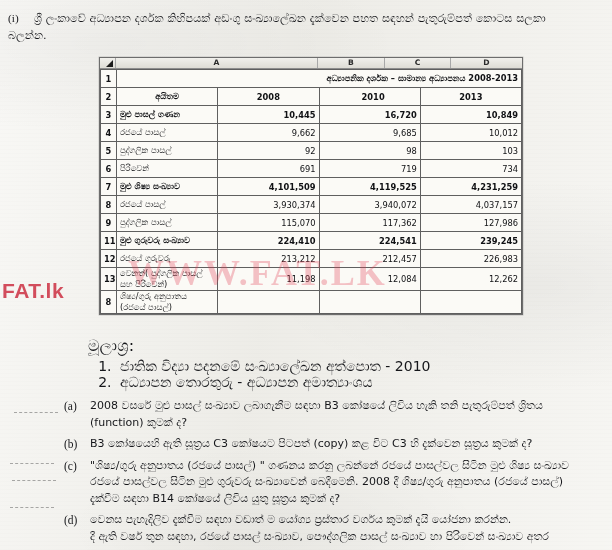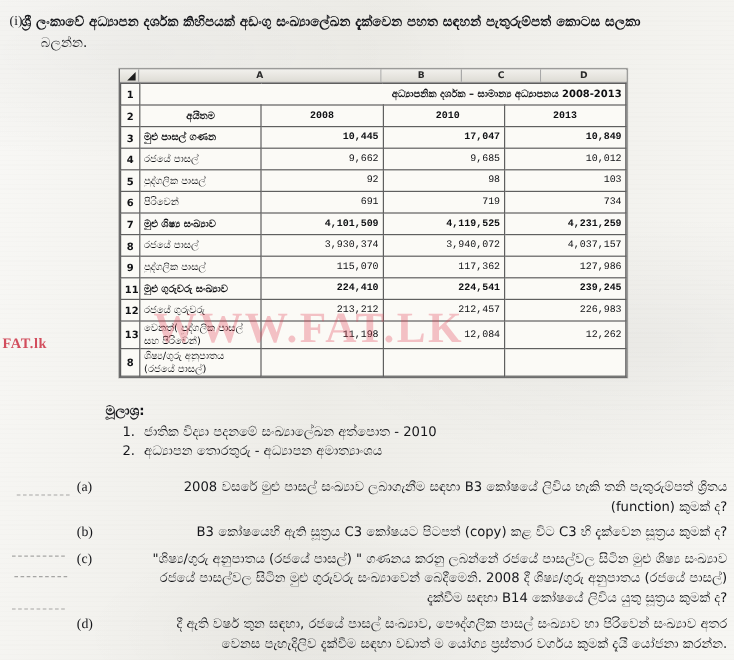--- a/index.html
+++ b/index.html
@@ -30,22 +30,22 @@
 
   .page { position:relative; z-index:3; width:612px; height:550px; }
 
   
   .intro {
     position:absolute; left:8px; top:10px; width:596px;
     font-size:11.2px; line-height:17px;
     letter-spacing:.1px;
   }
   .intro .marker{ position:absolute; left:0; top:0; width:26px; }
-  .intro .body{ margin-left:10px; display:block;font-weight:bold; }
-  .intro .line2{ display:block; margin-left:26px; }
+  .intro .body{ margin-left:26px; display:block; }
+  .intro .line2{ display:block; }
 
   
   .sheet-wrap{
     position:absolute; left:99px; top:57px; width:424px;
     background:#fbfaf6;
     border:1px solid #6d6d6d;
     padding:0;
     box-shadow:0 0 0 .5px rgba(0,0,0,.18);
   }
   .colhead{
@@ -83,21 +83,21 @@
     color:#101114;
   }
   td.rh{
     width:16px; text-align:center; font-weight:bold; font-size:7.8px;
     background:linear-gradient(#f0efea,#e0dfd8);
     color:#232323;
     border-right:1px solid #8d8d8d;
     padding:0;
   }
   td.lbl{ width:202px; text-align:left; }
-  td.num{ width:67px; text-align:right; padding-right:5px;font-family:Liberation Mono, monospace; }
+  td.num{ width:67px; text-align:right; padding-right:5px; }
   td.num.c{ width:66px;padding-left:10px; }
   td.num.d{ width:71px; }
   td.title{
     text-align:right; font-weight:bold; font-size:9px; height:21px;
   }
   tr.hdr td{ font-weight:bold; text-align:center; }
   tr.hdr td.lbl{ text-align:center; }
   td.bold{ font-weight:bold;margin-left:41px; }
   td.indent1{ padding-left:22px; }
   td.indent2{ padding-left:16px;margin-left:34px; }
@@ -105,38 +105,38 @@
   
   .wm-main{
     position:absolute; left:128px; top:252px;
     font-family:"Liberation Serif","DejaVu Serif",serif;
     font-weight:bold; font-size:36px; letter-spacing:2px;
     color:rgba(226,60,80,.30);
     z-index:2; pointer-events:none; white-space:nowrap;
   }
   .wm-side{
     position:absolute; left:2px; top:279px;
-    font-family:Liberation Serif, serif;
-    font-weight:bold; font-size:12px; letter-spacing:.5px;
+    font-family:Liberation Sans, sans-serif;
+    font-weight:bold; font-size:21px; letter-spacing:.5px;
     color:rgba(200,30,50,.78);
     z-index:4; pointer-events:none;
   }
 
   
   .sources{ position:absolute; left:88px; top:336px; width:420px; }
-  .sources .sh{ font-size:11px; font-weight:bold; letter-spacing:.1px; }
+  .sources .sh{ font-size:16px; font-weight:normal; letter-spacing:.1px; }
   .sources ol{ margin:3px 0 0 0; padding:0 0 0 28px; }
-  .sources li{ font-size:11px; line-height:16px; padding-left:4px; }
+  .sources li{ font-size:14px; line-height:16px; padding-left:4px; }
 
   
   .qlist{ position:absolute; left:8px; top:398px; width:598px; }
   .q{ position:relative; margin-bottom:5px; font-size:11px; line-height:16.5px; }
   .q .tag{ position:absolute; left:56px; top:0; width:24px; font-family:"Liberation Serif","DejaVu Serif",serif; font-size:11.5px;}
   .q .txt{ display:block; margin-left:82px; }
-  .q .txt .l{ display:block;text-align:right; }
+  .q .txt .l{ display:block; }
   .lat{ font-family:"Liberation Serif","DejaVu Serif",serif; }
 
   
   .margin-ticks{
     position:absolute; z-index:2; pointer-events:none;
     left:14px; width:44px; height:1px;
     border-top:1px dashed rgba(70,70,70,.45);
   }
 </style>
 </head>
@@ -179,21 +179,21 @@
           <td class="num">2008</td>
           <td class="num c">2010</td>
           <td class="num d">2013</td>
         </tr>
       </tbody>
       <tbody id="data-rows">
           <tr>
             <td class="rh">3</td>
             <td class="lbl bold">මුළු පාසල් ගණන</td>
             <td class="num bold">10,445</td>
-            <td class="num c bold">17,047</td>
+            <td class="num c bold">16,720</td>
             <td class="num d bold">10,849</td>
           </tr>
           <tr>
             <td class="rh">4</td>
             <td class="lbl indent1">රජයේ පාසල්</td>
             <td class="num">9,662</td>
             <td class="num c">9,685</td>
             <td class="num d">10,012</td>
           </tr>
           <tr>
@@ -292,22 +292,22 @@
         <span class="tag">(c)</span>
         <span class="txt">
           <span class="l">"ශිෂ්‍ය/ගුරු අනුපාතය (රජයේ පාසල්) " ගණනය කරනු ලබන්නේ රජයේ පාසල්වල සිටින මුළු ශිෂ්‍ය සංඛ්‍යාව</span>
           <span class="l">රජයේ පාසල්වල සිටින මුළු ගුරුවරු සංඛ්‍යාවෙන් බෙදීමෙනි. 2008 දී ශිෂ්‍ය/ගුරු අනුපාතය (රජයේ පාසල්)</span>
           <span class="l">දැක්වීම සඳහා B14 කෝෂයේ ලිවිය යුතු සූත්‍රය කුමක් ද?</span>
         </span>
       </div>
       <div class="q">
         <span class="tag">(d)</span>
         <span class="txt">
+          <span class="l">වෙනස පැහැදිලිව දැක්වීම සඳහා වඩාත් ම යෝග්‍ය ප්‍රස්තාර වර්ගය කුමක් දැයි යෝජනා කරන්න.</span>
           <span class="l">දී ඇති වර්ෂ තුන සඳහා, රජයේ පාසල් සංඛ්‍යාව, පෞද්ගලික පාසල් සංඛ්‍යාව හා පිරිවෙන් සංඛ්‍යාව අතර</span>
-          <span class="l">වෙනස පැහැදිලිව දැක්වීම සඳහා වඩාත් ම යෝග්‍ය ප්‍රස්තාර වර්ගය කුමක් දැයි යෝජනා කරන්න.</span>
         </span>
       </div>
     </div>
 
   <div class="margin-ticks" style="top:412px"></div>
   <div class="margin-ticks" style="top:463px;left:10px"></div>
   <div class="margin-ticks" style="top:480px;left:12px"></div>
   <div class="margin-ticks" style="top:507px;left:10px"></div>
 
 </div>

